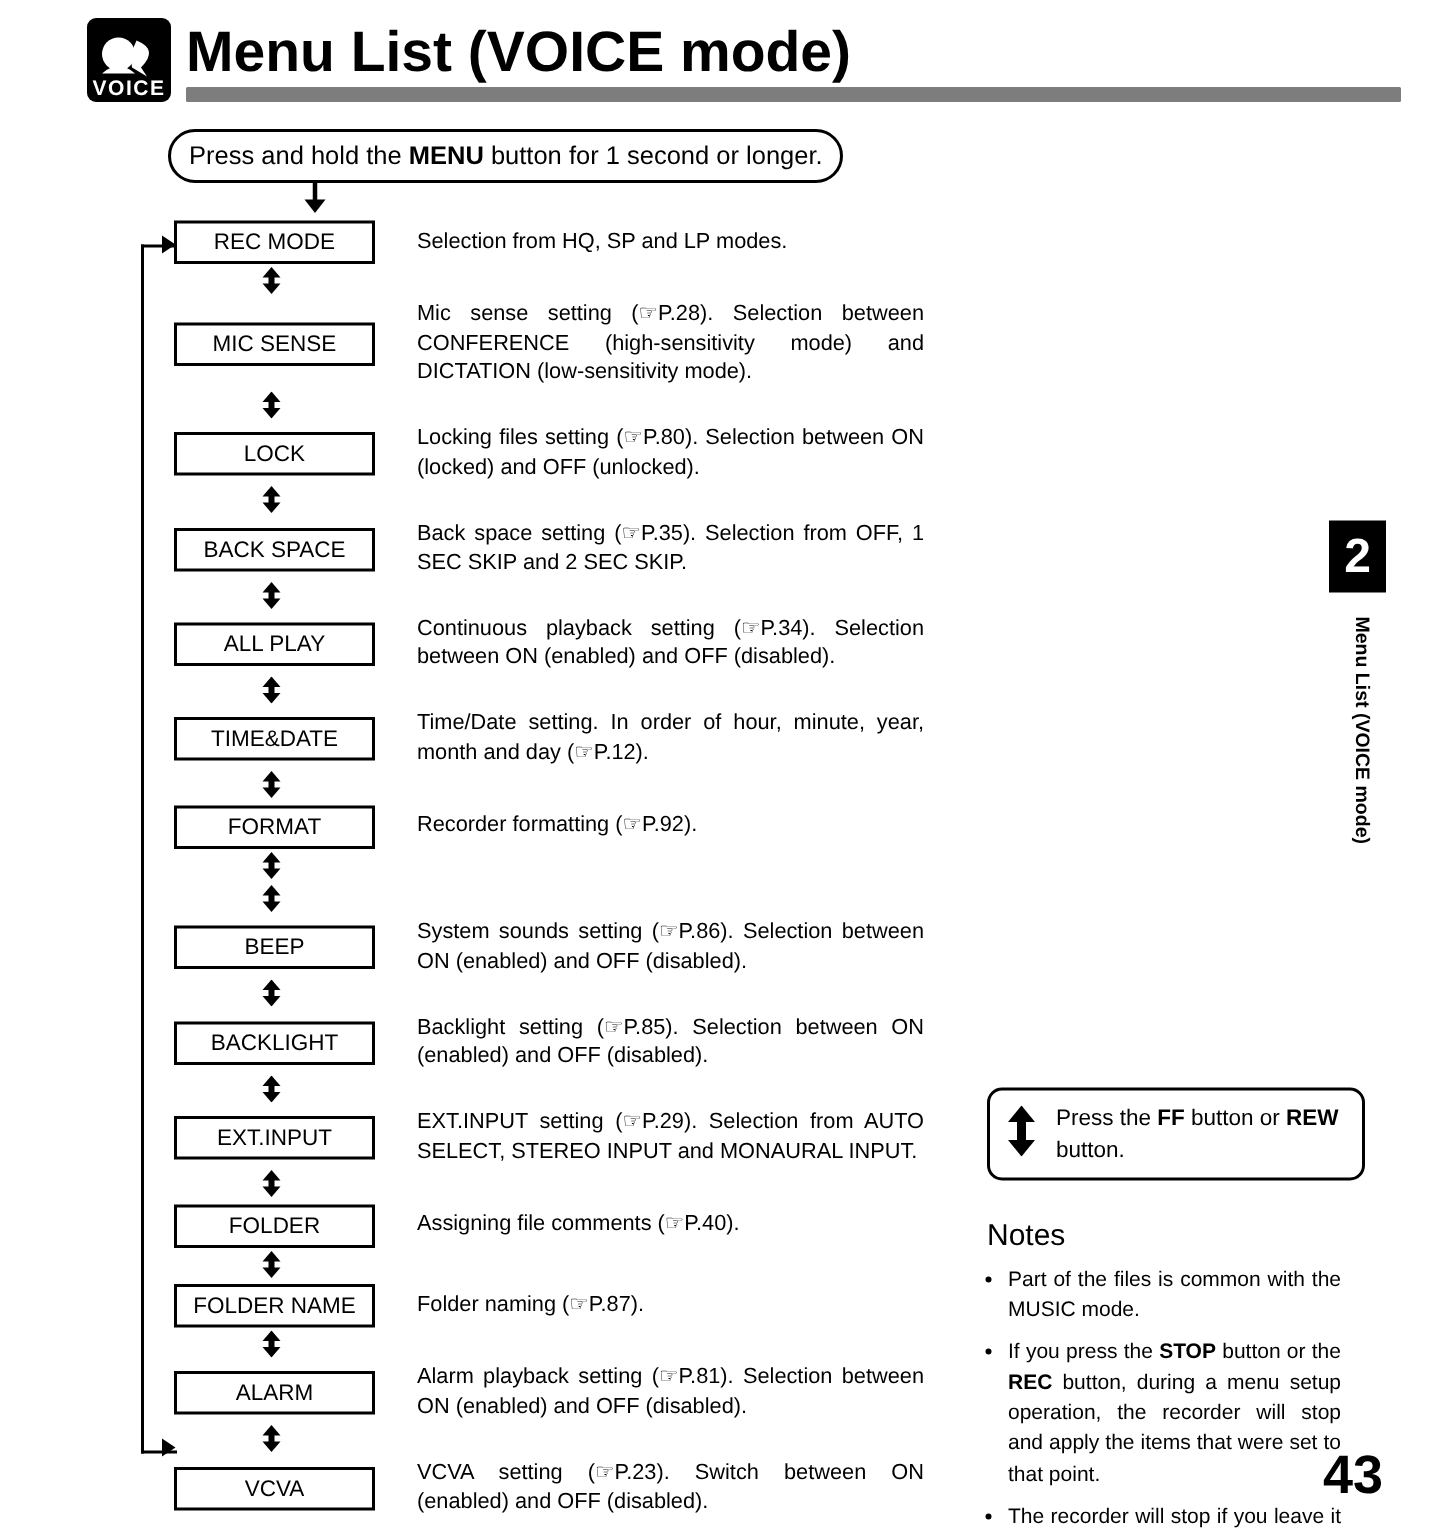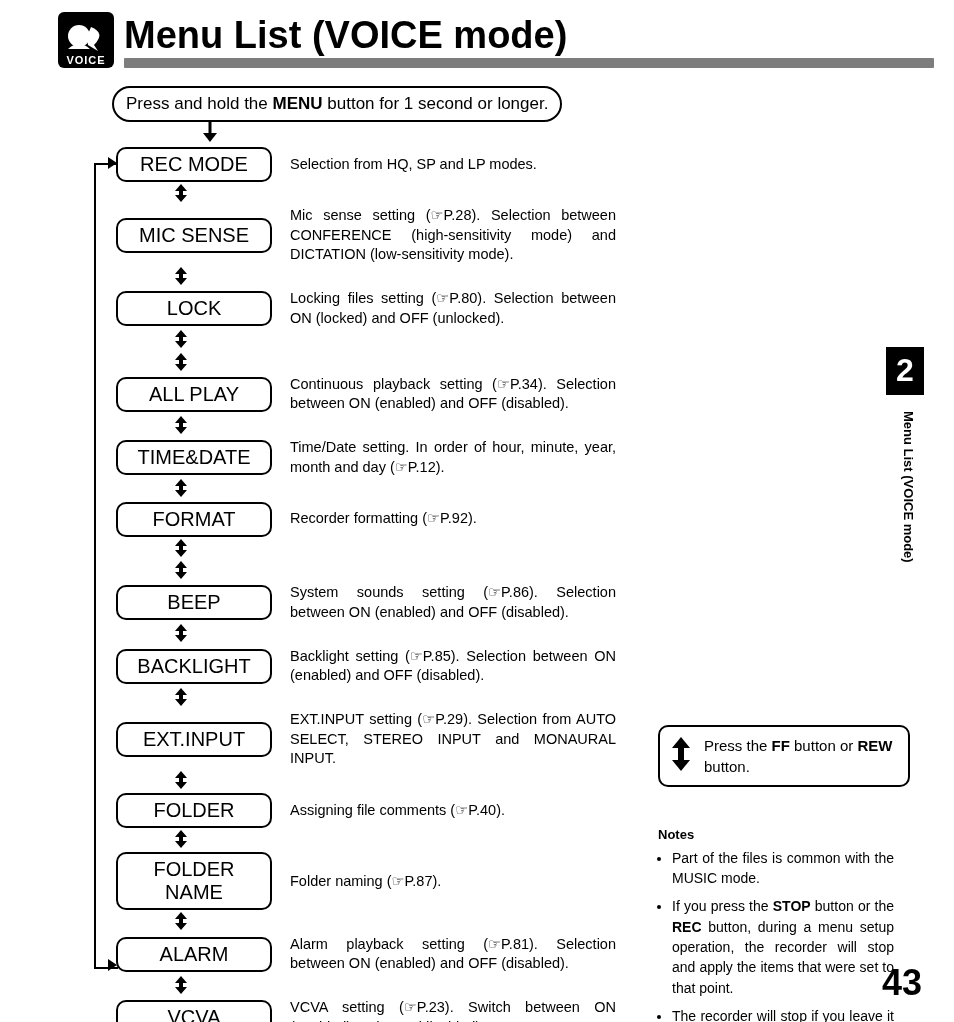--- a/index.html
+++ b/index.html
@@ -32,21 +32,21 @@
     align-items: center;
     justify-content: center;
     color: #fff;
     font-weight: bold;
     font-size: 10px;
     letter-spacing: 1px;
     margin-right: 10px;
     position:relative;
   }
   .voice-icon svg { width:40px; height:34px; }
-  .voice-icon .label { position:absolute; bottom:2px; font-size:11px;}
+  .voice-icon .label { position:absolute; bottom:2px; font-size:14px;}
   .title-wrap { flex:1; position:relative; }
   .title {
     font-size: 38px;
     font-weight: bold;
     margin: 0;
     line-height: 1;
   }
   .title-underline {
     height: 10px;
     background: #7d7d7d;
@@ -112,30 +112,30 @@
     width:500px;
   }
 
   .row {
     display:flex;
     align-items:center;
     margin-bottom:2px;
   }
   .menu-box {
     border:2px solid #000;
-    border-radius:10px;
+    border-radius:0;
     width:126px;
     text-align:center;
-    padding:4px 13px;
-    font-size:20px;
+    padding:4px 2px;
+    font-size:15px;
     flex-shrink:0;
   }
   .desc {
     font-size:14.5px;
-    margin-left:18px;
+    margin-left:28px;
     line-height:1.35;
     text-align:justify;
     width:340px;
   }
   .connector {
     text-align:center;
     width:130px;
     font-size:17px;
     line-height:0.9;
     margin-bottom:2px;
@@ -182,23 +182,23 @@
     box-sizing:border-box;
   }
   .ff-box svg {
     position:absolute;
     left:10px;
     top:10px;
     width:22px;
     height:34px;
   }
   .notes-head {
-    font-weight:bold;
-    font-size:13px;
-    margin-top:40px;
+    font-weight:normal;
+    font-size:20px;
+    margin-top:26px;
     margin-bottom:6px;
   }
   .notes {
     font-size:14px;
     line-height:1.45;
     padding-left:14px;
     margin:0;
     text-align:justify;
     width:222px;
   }
@@ -268,20 +268,24 @@
           </svg></div>
         <div class="row">
           <div class="menu-box">LOCK</div>
           <div class="desc">Locking files setting (☞P.80). Selection between ON (locked) and OFF (unlocked).</div>
         </div>
         <div class="connector"><svg viewBox="0 0 14 18">
             <polygon points="7,0 13,7 1,7" fill="#000"></polygon>
             <rect x="5" y="6" width="4" height="6" fill="#000"></rect>
             <polygon points="7,18 13,11 1,11" fill="#000"></polygon>
           </svg></div>
+        <div class="row">
+          <div class="menu-box">BACK SPACE</div>
+          <div class="desc">Back space setting (☞P.35). Selection from OFF, 1 SEC SKIP and 2 SEC SKIP.</div>
+        </div>
         <div class="connector"><svg viewBox="0 0 14 18">
             <polygon points="7,0 13,7 1,7" fill="#000"></polygon>
             <rect x="5" y="6" width="4" height="6" fill="#000"></rect>
             <polygon points="7,18 13,11 1,11" fill="#000"></polygon>
           </svg></div>
         <div class="row">
           <div class="menu-box">ALL PLAY</div>
           <div class="desc">Continuous playback setting (☞P.34). Selection between ON (enabled) and OFF (disabled).</div>
         </div>
         <div class="connector"><svg viewBox="0 0 14 18">

